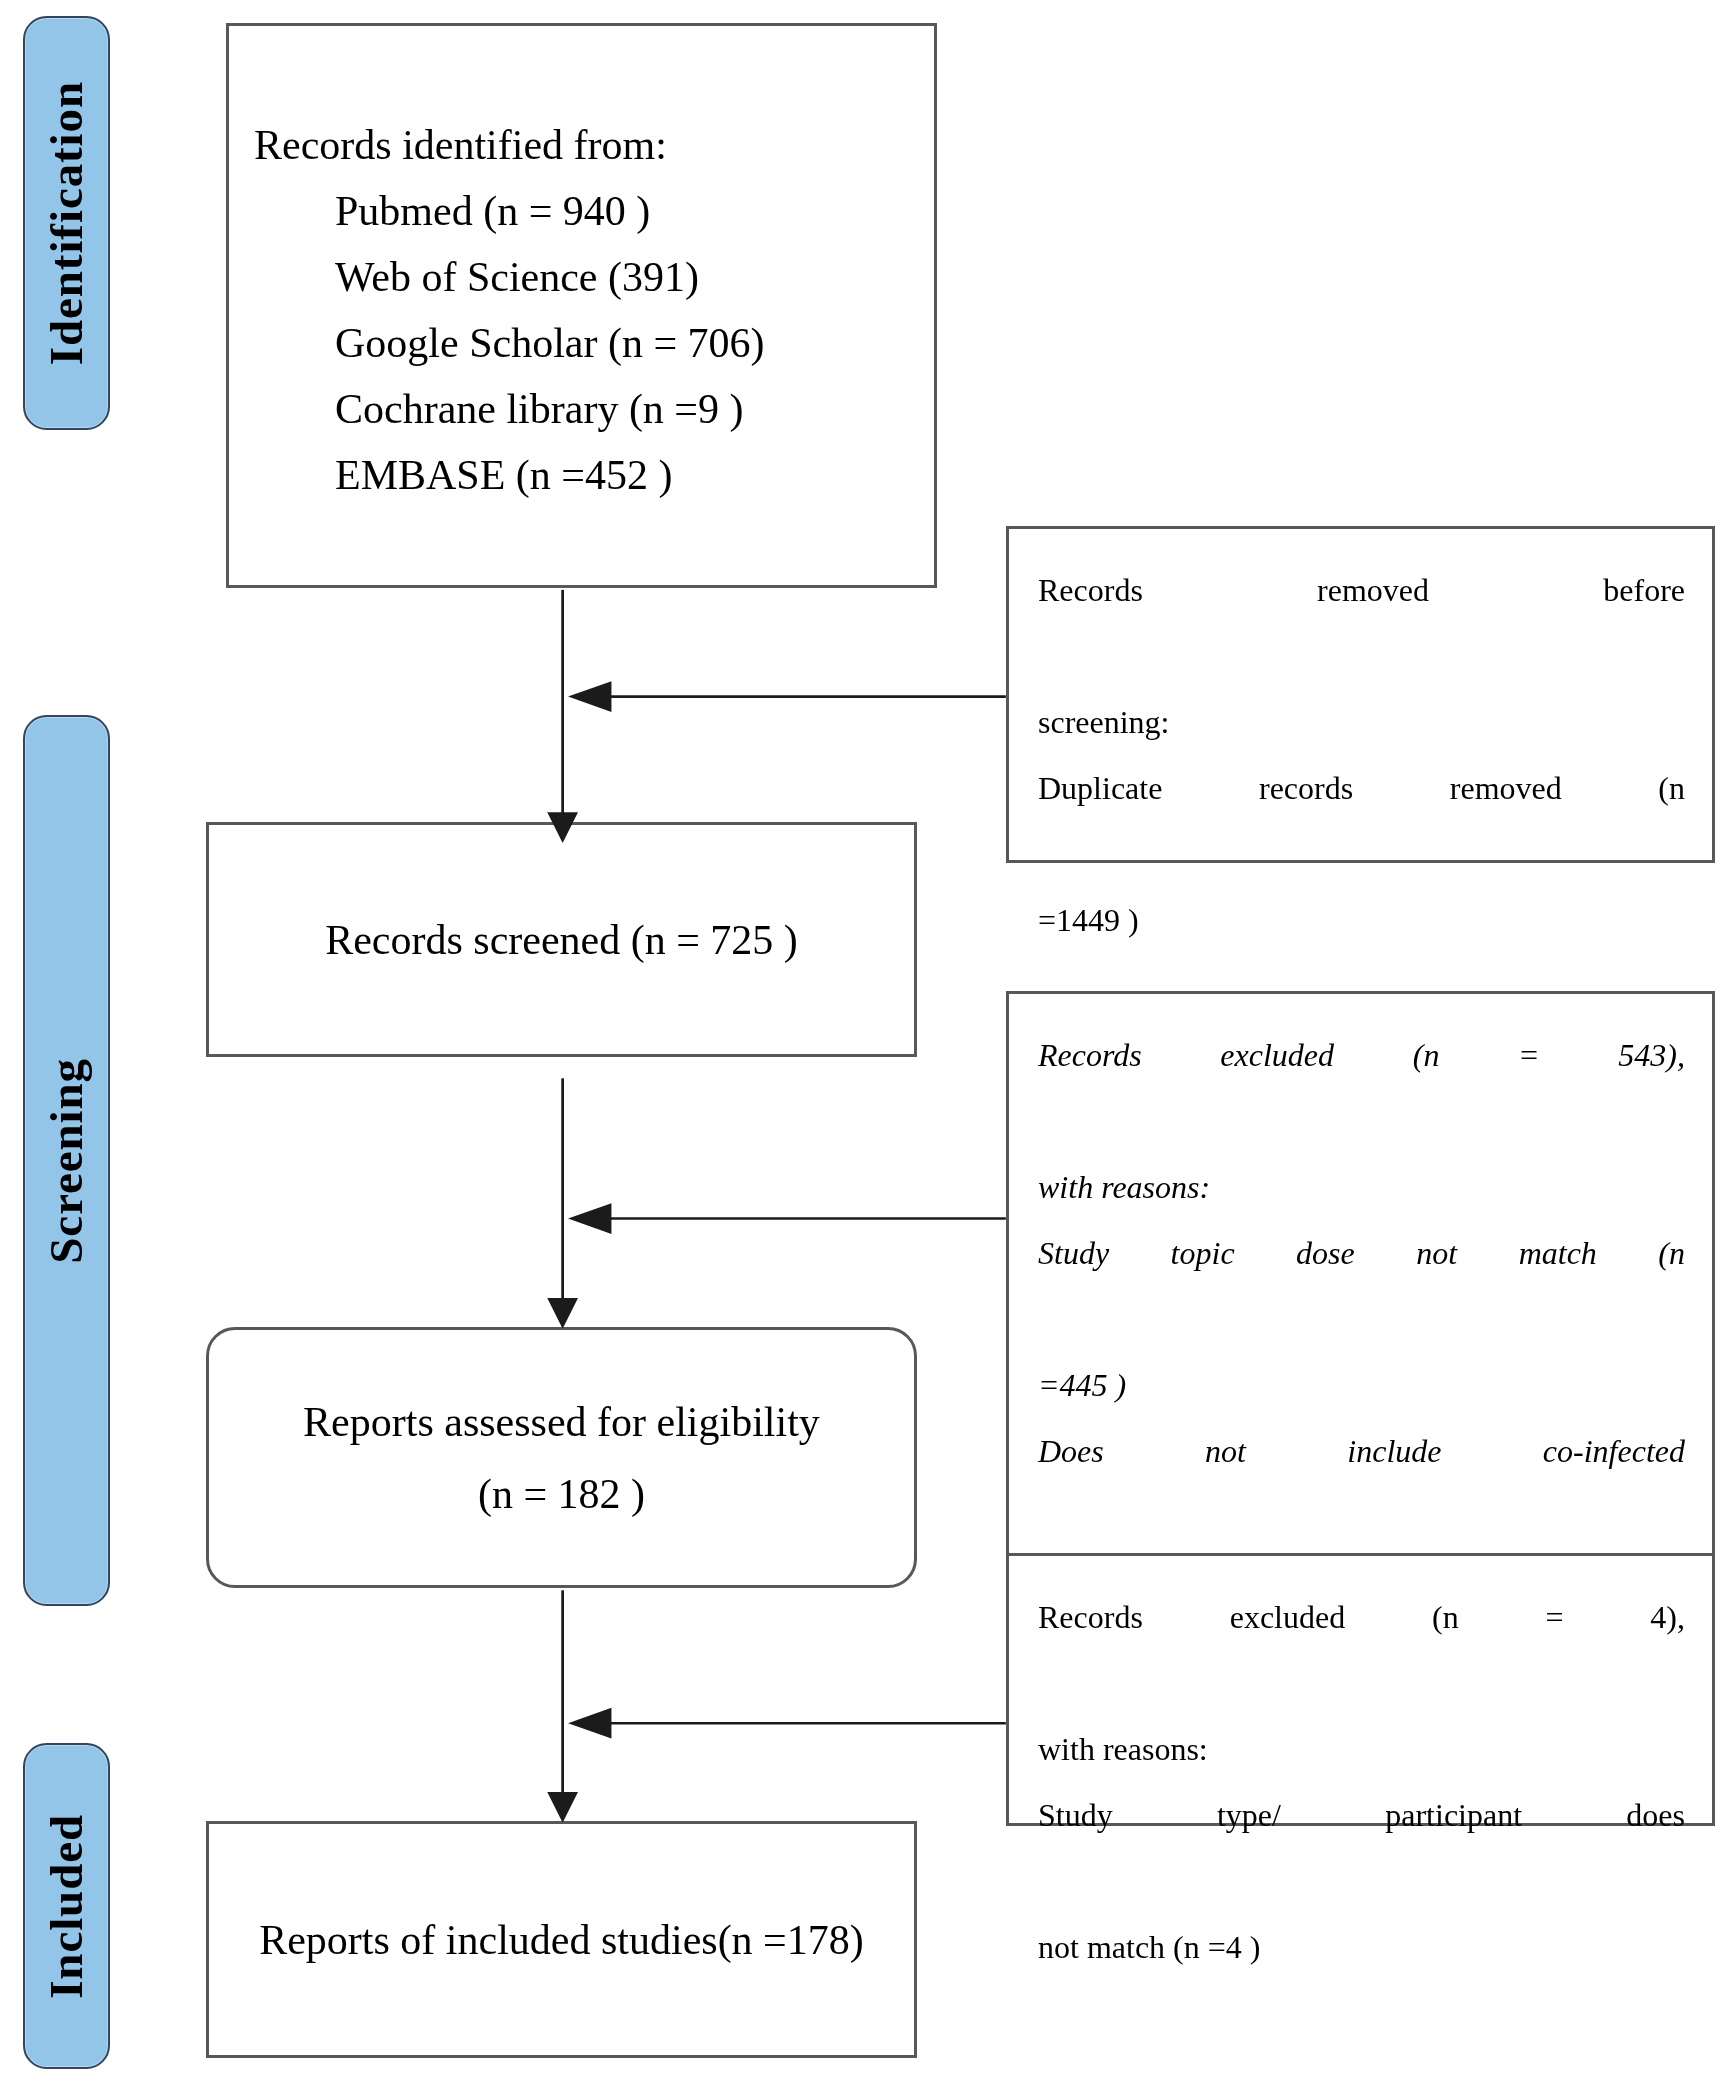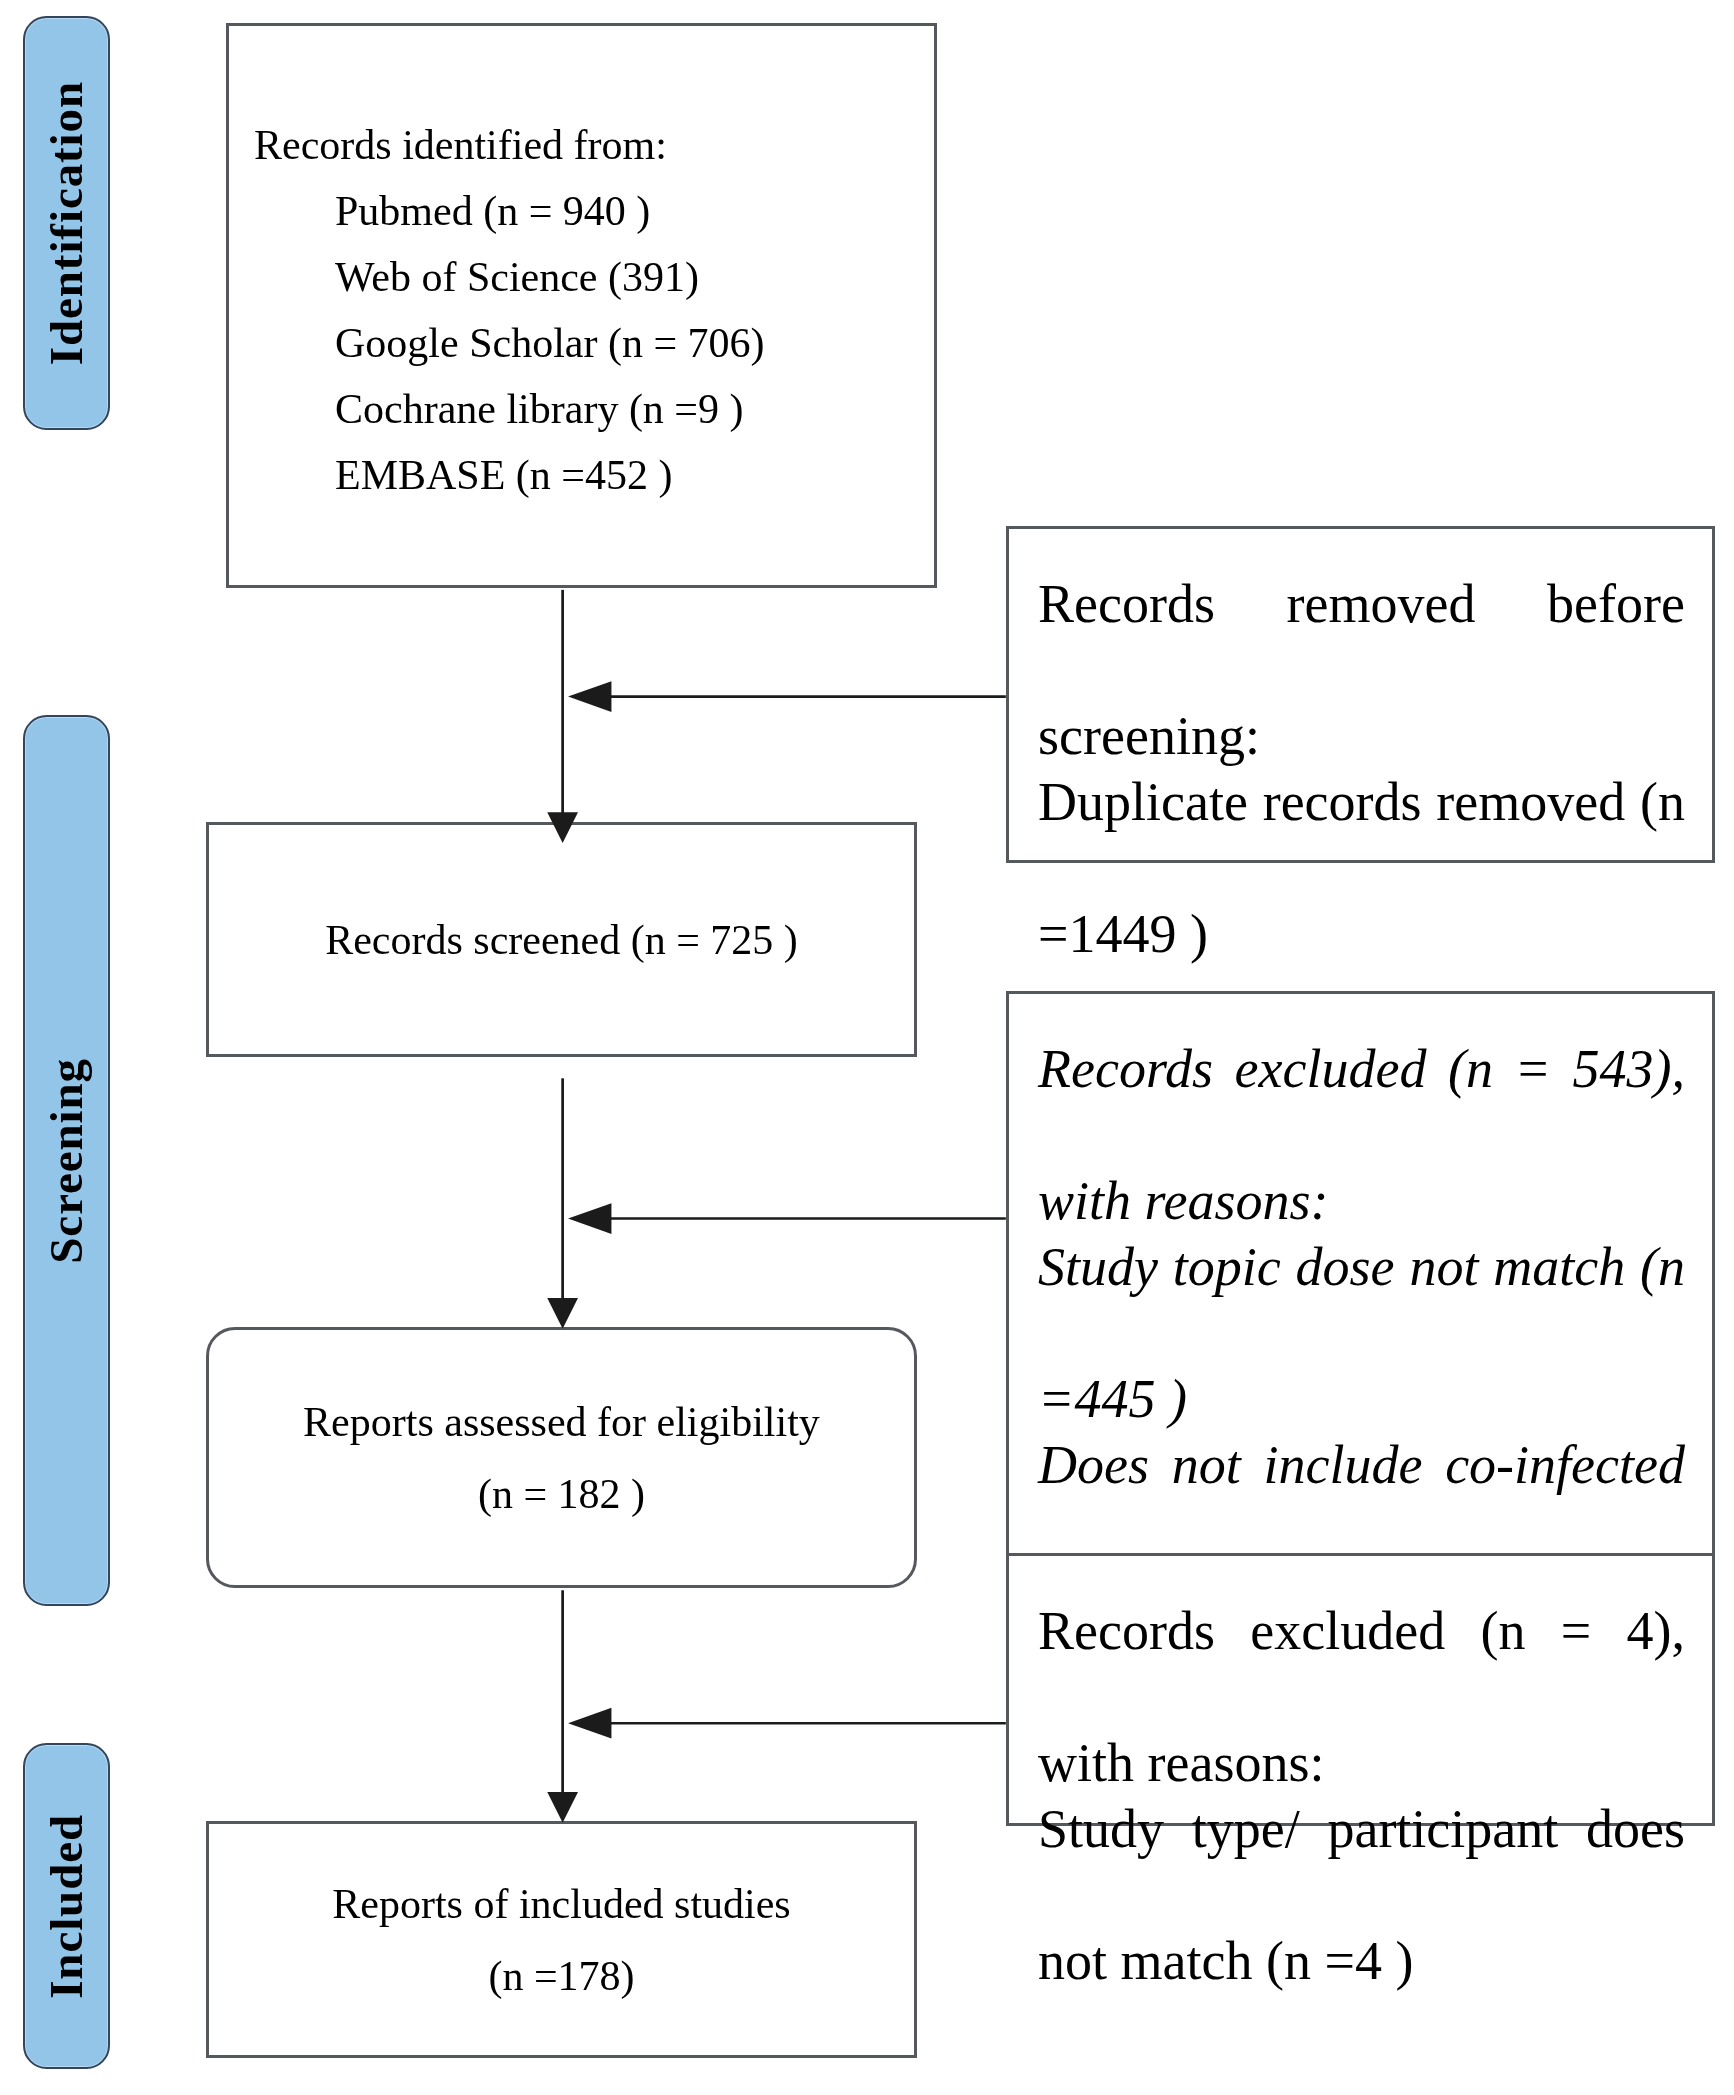--- a/index.html
+++ b/index.html
@@ -45,32 +45,32 @@
     width:711px;
     background:#ffffff;
     border:3.6px solid #55585C;
     font-size:42px;
     line-height:66px;
   }
   #box-identified{top:22.6px;height:565px;padding:86px 18px 0 25px;margin-left:20px;}
   #box-identified .src{padding-left:81px;white-space:nowrap;font-family:Liberation Serif, serif;}
   #box-screened{top:822px;height:235px;display:flex;align-items:center;justify-content:center;text-align:center;}
   #box-assessed{top:1327px;height:261px;display:flex;flex-direction:column;align-items:center;justify-content:center;text-align:center;line-height:72px;border-radius:29px;}
-  #box-included-studies{top:1821px;height:237px;display:flex;flex-direction:column;align-items:center;justify-content:center;text-align:center;line-height:72px;}
+  #box-included-studies{top:1821px;height:237px;display:flex;flex-direction:row;align-items:center;justify-content:center;text-align:center;line-height:72px;}
 
   
   .side-box{
     position:absolute;
     left:1006px;
     width:709px;
     background:#ffffff;
     border:3.6px solid #55585C;
-    font-size:54px;
+    font-size:32px;
     line-height:66px;
-    padding:42px 27px 0 29px;
+    padding:28px 27px 0 29px;
   }
   #sbox-removed{top:526px;height:337px;}
   #sbox-excluded-screening{top:991px;height:599px;font-style:italic;}
   #sbox-excluded-eligibility{top:1553px;height:273px;}
   .side-box .line{display:block;text-align:left;}
   .side-box .line.j{text-align:justify;}
   .side-box .line.j::after{content:"";display:inline-block;width:100%;height:0;}
 
   
   #arrow-layer{

